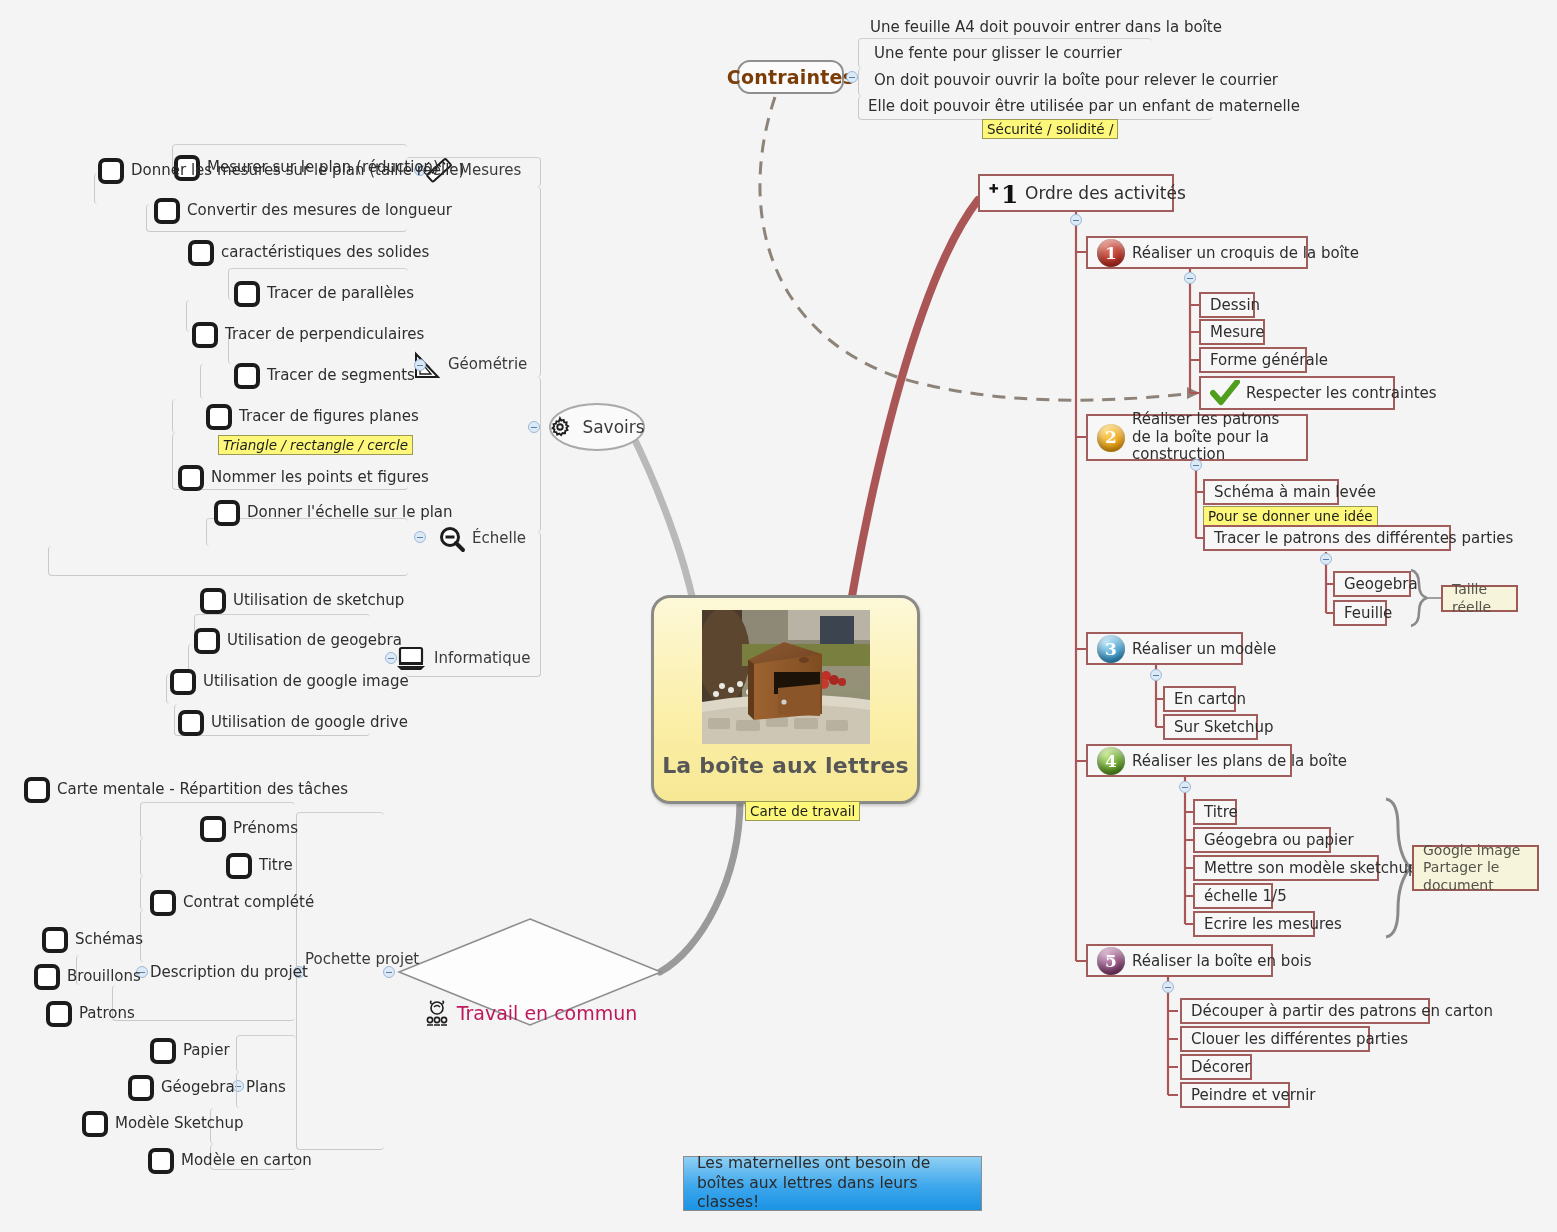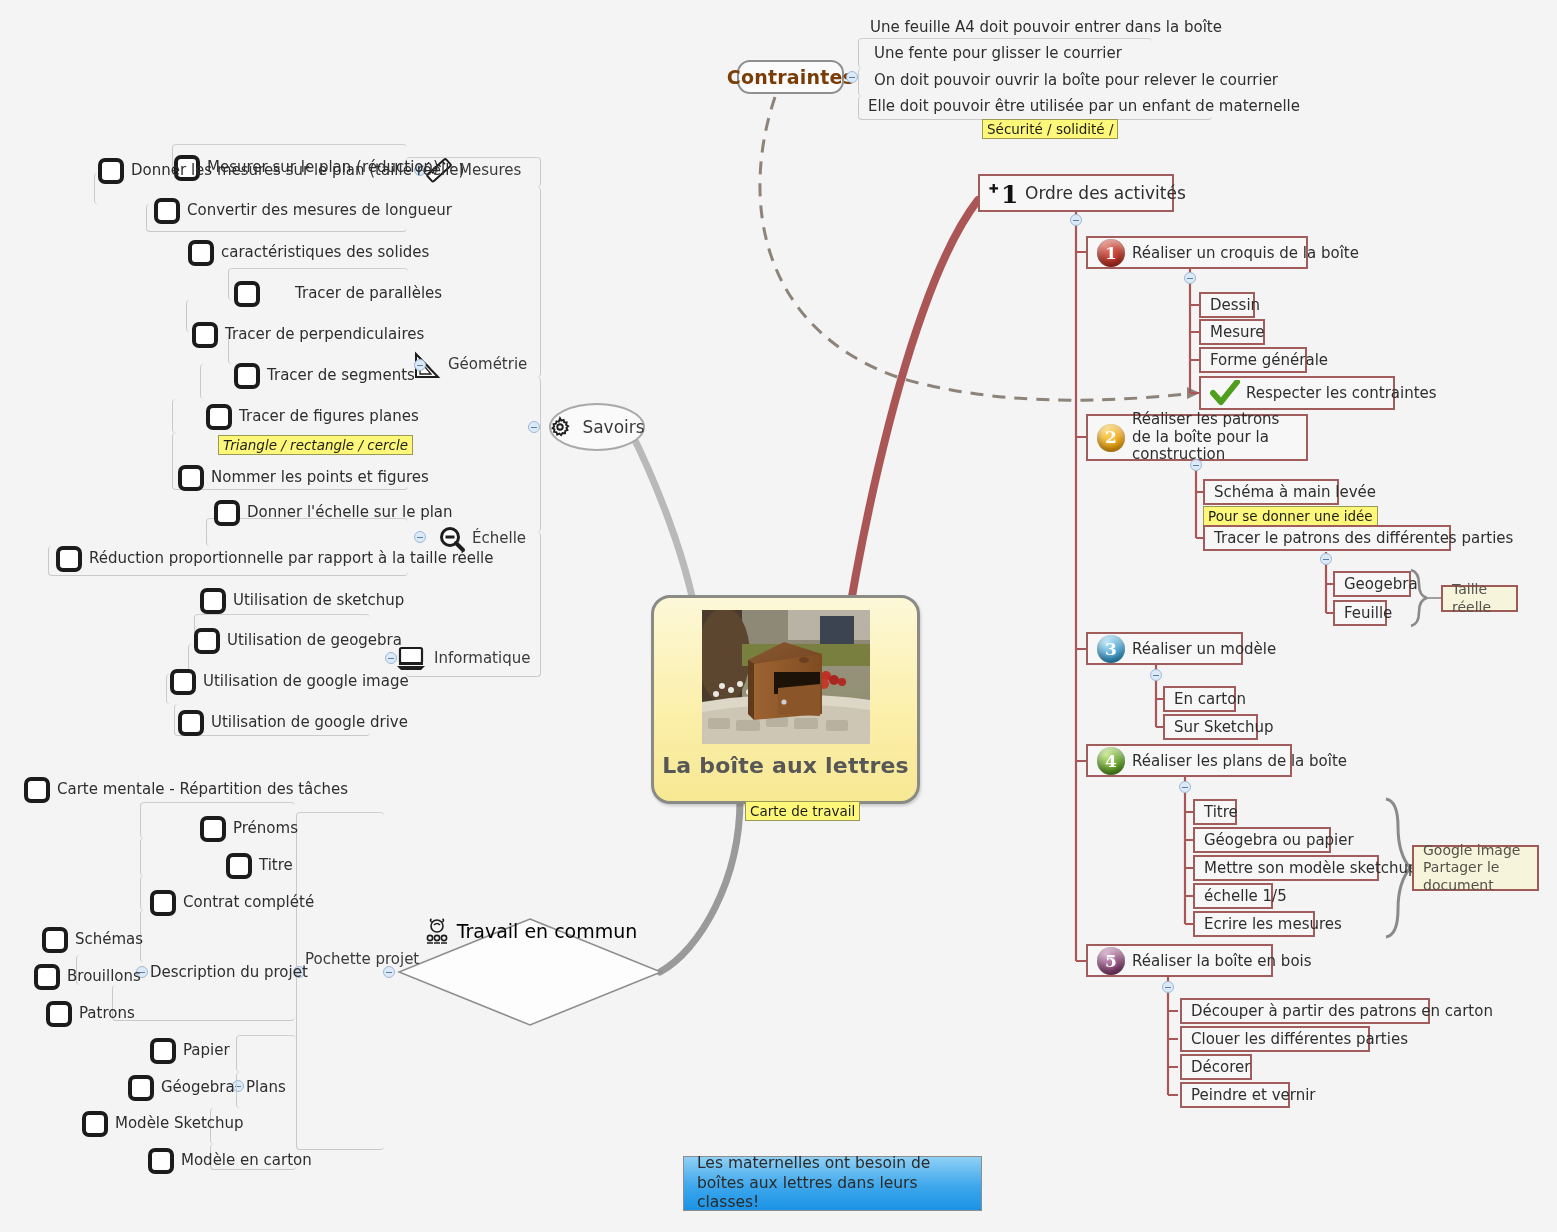--- a/index.html
+++ b/index.html
@@ -75,22 +75,22 @@
     font-family:"DejaVu Sans","Liberation Sans",sans-serif;
     font-weight:bold;font-size:19px;color:#7a3d07;letter-spacing:.2px;
   }
   .ellipsenode{
     position:absolute;box-sizing:border-box;
     border:2.5px solid #a9a9a9;border-radius:50%;background:#fafafa;
     display:flex;align-items:center;justify-content:center;gap:5px;
     font-size:17px;color:#3a3a3a;
   }
   .diamondnode{
-    position:absolute;display:flex;align-items:flex-start;justify-content:center;
-    font-size:19px;color:#000000;
+    position:absolute;display:flex;align-items:flex-end;justify-content:center;
+    font-size:19px;color:#be185d;
   }
 
   
   #central{
     position:absolute;left:651px;top:595px;width:269px;height:209px;
     border:3px solid #8a8a86;border-radius:19px;
     background:linear-gradient(180deg,#fdf8d8 0%,#fbefa9 58%,#f7e894 100%);
     box-shadow:1px 2px 3px rgba(0,0,0,.18);
     display:flex;flex-direction:column;align-items:center;justify-content:flex-start;
     padding-top:12px;box-sizing:border-box;
@@ -316,21 +316,21 @@
   <div class="greybox" style="left:186px;top:300px;width:222px;height:32px;border-top:none;border-bottom:none;border-right:none;"></div>
   <div class="greybox" style="left:228px;top:332px;width:180px;height:32px;border-top:none;border-bottom:none;border-right:none;"></div>
   <div class="greybox" style="left:200px;top:364px;width:208px;height:35px;border-top:none;border-bottom:none;border-right:none;"></div>
   <div class="greybox" style="left:172px;top:399px;width:236px;height:34px;border-top:none;border-bottom:none;border-right:none;"></div>
   <div class="greybox" style="left:172px;top:433px;width:236px;height:57px;border-top:none;border-right:none;"></div>
 
   <div class="node greynode" style="left:186px;top:238px;">
     <span class="cbx"></span>
     <span class="txt">caractéristiques des solides</span>
   </div>
-  <div class="node greynode" style="left:232px;top:279px;gap:28px;">
+  <div class="node greynode" style="left:232px;top:279px;">
     <span class="cbx"></span>
     <span class="txt">Tracer de parallèles</span>
   </div>
   <div class="node greynode" style="left:190px;top:320px;">
     <span class="cbx"></span>
     <span class="txt">Tracer de perpendiculaires</span>
   </div>
   <div class="node greynode" style="left:232px;top:361px;">
     <span class="cbx"></span>
     <span class="txt">Tracer de segments</span>
@@ -356,24 +356,20 @@
     <span class="txt">Échelle</span>
   </div>
   <div class="minus" style="left:414px;top:531px;"></div>
 
   <div class="greybox" style="left:206px;top:518px;width:202px;height:28px;border-bottom:none;border-right:none;"></div>
   <div class="greybox" style="left:48px;top:546px;width:360px;height:30px;border-top:none;border-right:none;"></div>
 
   <div class="node greynode" style="left:212px;top:498px;">
     <span class="cbx"></span>
     <span class="txt">Donner l'échelle sur le plan</span>
-  </div>
-  <div class="node greynode" style="left:54px;top:544px;">
-    <span class="cbx"></span>
-    <span class="txt">Réduction proportionnelle par rapport à la taille réelle</span>
   </div>
 
   <div class="node" style="left:394px;top:645px;">
     <span class="icon">
       <svg width="34" height="28" viewBox="0 0 34 28">
         <rect x="6" y="3" width="22" height="15" rx="1.5" fill="#fff" stroke="#1d1d1d" stroke-width="2.2"></rect>
         <path d="M3 21 L31 21 L27 25 L7 25 Z" fill="#1d1d1d"></path>
         <path d="M5 19 L29 19" stroke="#1d1d1d" stroke-width="2"></path>
       </svg>
     </span>

